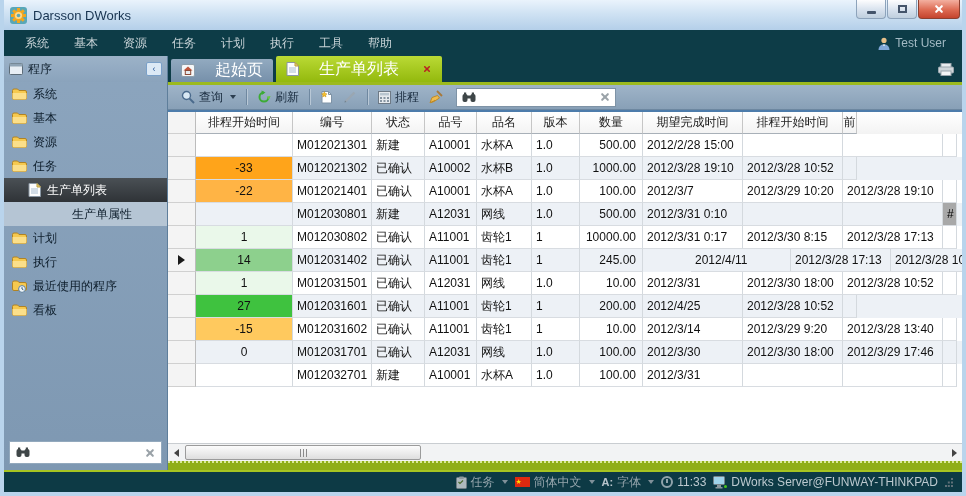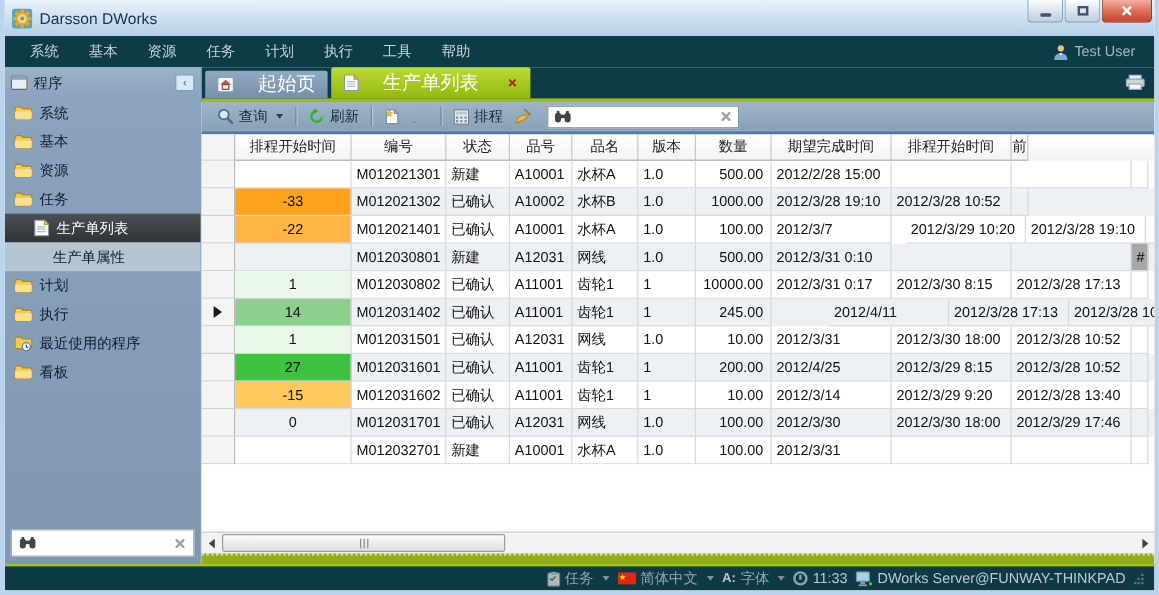--- a/index.html
+++ b/index.html
@@ -34,21 +34,21 @@
 
   
   .sidebar{ width:164px; background:linear-gradient(180deg,#8ca5be,#7e98b2); border-right:1px solid #5e7e9b;
             display:flex; flex-direction:column; }
   .side-header{ height:26px; display:flex; align-items:center; padding:0 5px; gap:5px; font-size:12px; color:#10202e;
                 background:linear-gradient(180deg,#9cb2c8,#8AA3BC); }
   .collapse-btn{ margin-left:auto; width:16px; height:14px; background:#dcE9f5; border:1px solid #7aa0c8; border-radius:2px;
                  color:#2a5a9a; font-size:9px; line-height:12px; text-align:center; cursor:default;}
   .side-item{ height:24px; display:flex; align-items:center; gap:6px; padding-left:8px; font-size:12px; color:#0d1d2b; cursor:default;}
   .side-item.selected{ background:linear-gradient(180deg,#4a5055,#2f3337); color:#fff; padding-left:24px;}
-  .side-item.sub{ background:#b5c5d4; padding-left:40px; }
+  .side-item.sub{ background:#b5c5d4; padding-left:68px; }
   .side-spacer{ flex:1; }
   .side-search{ margin:4px 5px 6px 5px; height:23px; background:#fff; border:1px solid #93a9bd;
                 display:flex; align-items:center; padding:0 6px; gap:5px;}
   .side-search input{ flex:1; border:none; outline:none; font-size:12px; min-width:10px;}
   .clear-x{ color:#9aa2a8; }
 
   
   .main{ flex:1; display:flex; flex-direction:column; background:#fff; min-width:0;}
 
   .tabstrip{ height:29px; background:#0d3c47; display:flex; align-items:flex-end; padding-left:3px;
@@ -439,21 +439,21 @@
             <div class="trow">
               <div class="gutter" style="width: 28px;"></div>
               <div class="tcell center" style="width: 97px; background: rgb(255, 180, 69);">-22</div>
               <div class="tcell" style="width: 79px;">M012021401</div>
               <div class="tcell" style="width: 53px;">已确认</div>
               <div class="tcell" style="width: 52px;">A10001</div>
               <div class="tcell" style="width: 55px;">水杯A</div>
               <div class="tcell" style="width: 48px;">1.0</div>
               <div class="tcell right" style="width: 63px;">100.00</div>
               <div class="tcell" style="width: 100px;">2012/3/7</div>
-              <div class="tcell" style="width: 100px; margin-left: 12px;">2012/3/29 10:20</div>
+              <div class="tcell" style="width: 100px;">2012/3/29 10:20</div>
               <div class="tcell" style="width: 100px;">2012/3/28 19:10</div>
               <div class="tcell" style="width: 14px;"></div>
             </div>
             <div class="trow alt">
               <div class="gutter" style="width: 28px;"></div>
               <div class="tcell center" style="width: 97px;"></div>
               <div class="tcell" style="width: 79px;">M012030801</div>
               <div class="tcell" style="width: 53px;">新建</div>
               <div class="tcell" style="width: 52px;">A12031</div>
               <div class="tcell" style="width: 55px;">网线</div>
@@ -511,21 +511,20 @@
             <div class="trow alt">
               <div class="gutter" style="width: 28px;"></div>
               <div class="tcell center" style="width: 97px; background: rgb(63, 194, 63);">27</div>
               <div class="tcell" style="width: 79px;">M012031601</div>
               <div class="tcell" style="width: 53px;">已确认</div>
               <div class="tcell" style="width: 52px;">A11001</div>
               <div class="tcell" style="width: 55px;">齿轮1</div>
               <div class="tcell" style="width: 48px;">1</div>
               <div class="tcell right" style="width: 63px;">200.00</div>
               <div class="tcell" style="width: 100px;">2012/4/25</div>
-              <div class="tcell" style="width: 100px;">2012/3/29 8:15</div>
               <div class="tcell" style="width: 100px;">2012/3/28 10:52</div>
               <div class="tcell" style="width: 14px;"></div>
             </div>
             <div class="trow">
               <div class="gutter" style="width: 28px;"></div>
               <div class="tcell center" style="width: 97px; background: rgb(255, 201, 94);">-15</div>
               <div class="tcell" style="width: 79px;">M012031602</div>
               <div class="tcell" style="width: 53px;">已确认</div>
               <div class="tcell" style="width: 52px;">A11001</div>
               <div class="tcell" style="width: 55px;">齿轮1</div>

